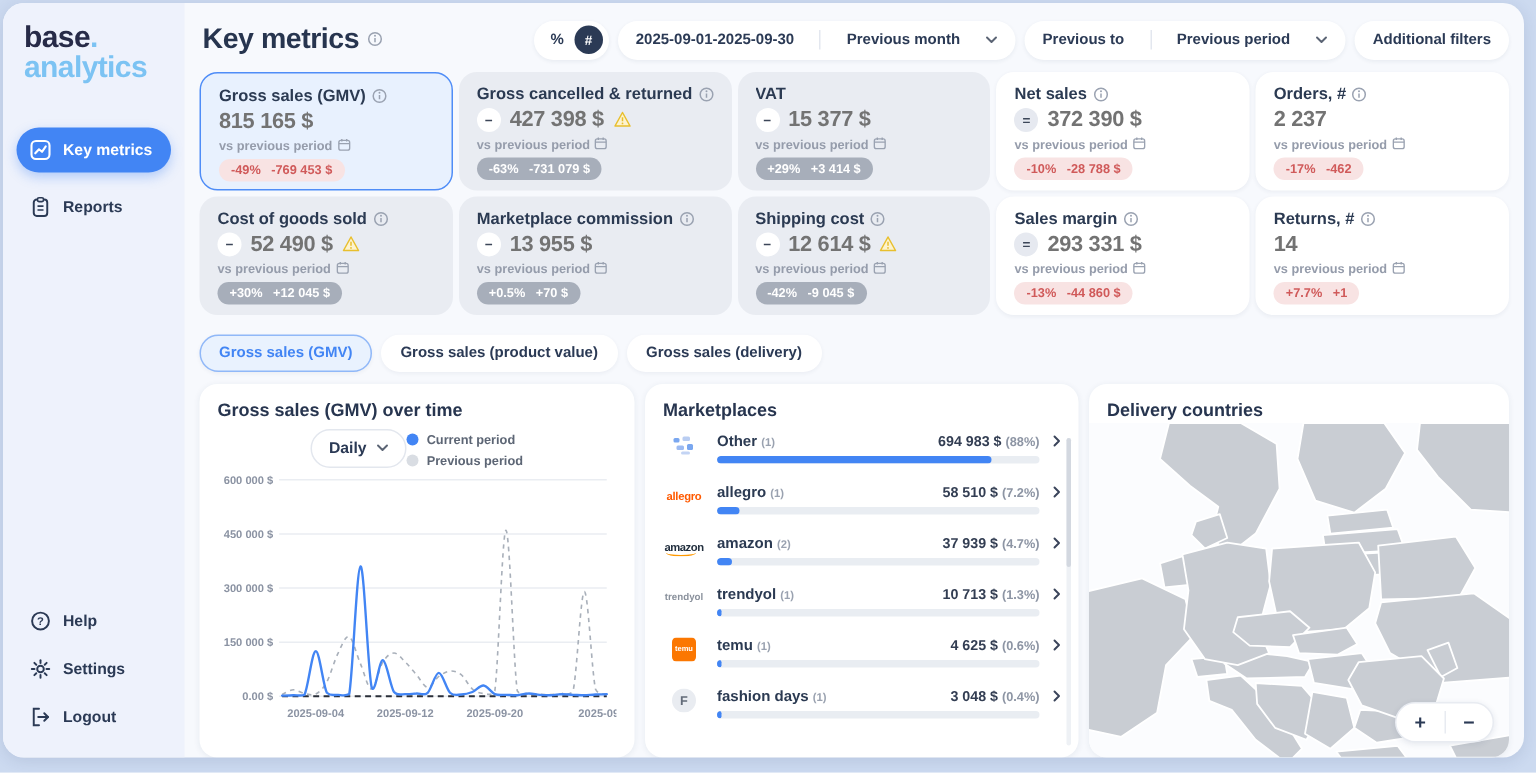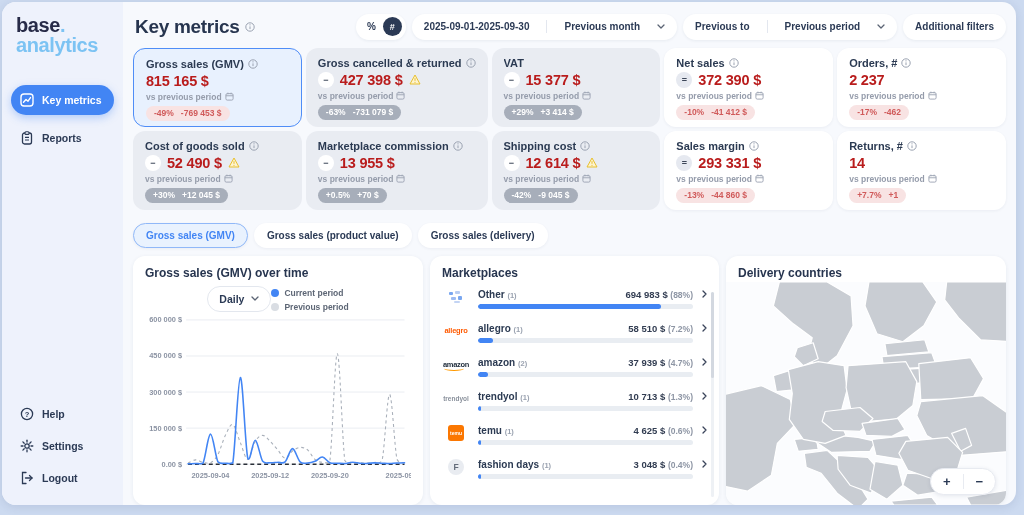--- a/index.html
+++ b/index.html
@@ -35,21 +35,21 @@
   .cards{margin-top:4px;display:grid;grid-template-columns:repeat(5,1fr);grid-auto-rows:79px;gap:4px;}
   .card{border-radius:12px;padding:9px 12px 8px 12px;position:relative;cursor:pointer;}
   .card.white{background:#fff;box-shadow:0 1px 3px rgba(30,50,90,.06);}
   .card.gray{background:#e9ecf2;}
   .card.selected{background:#e8f1fe;border:1.5px solid #4f8df7;}
   .card-title-row{display:flex;align-items:center;gap:4px;font-size:11px;font-weight:800;color:#2b3a52;white-space:nowrap;overflow:hidden;}
   .card-value-row{margin-top:3px;display:flex;align-items:center;gap:6px;}
   .chip{width:16px;height:16px;border-radius:50%;display:inline-flex;align-items:center;justify-content:center;font-size:9px;font-weight:700;color:#3c4658;flex:none;}
   .chip.minus{background:#fff;}
   .chip.equals{background:#e6e9f0;}
-  .card-value{font-size:14.5px;font-weight:800;color:#b91c1c;letter-spacing:-.2px;}
+  .card-value{font-size:14.5px;font-weight:800;color:#737373;letter-spacing:-.2px;}
   .card-vs{margin-top:3px;display:flex;align-items:center;gap:3px;font-size:8.5px;font-weight:600;color:#959cab;}
   .badge{margin-top:4px;display:inline-flex;align-items:center;gap:7px;border-radius:9px;padding:2.5px 8px;font-size:8.5px;font-weight:700;}
   .badge.pink{background:#f8e3e3;color:#d05a5a;}
   .badge.gray{background:#a7aeba;color:#fff;}
   
   .tabs{margin-top:13px;display:flex;gap:6px;}
   .tab{height:25px;border-radius:13px;padding:0 12px;display:inline-flex;align-items:center;font-size:10px;font-weight:700;background:#fff;color:#2b3a55;border:1px solid transparent;box-shadow:0 1px 3px rgba(30,50,90,.06);cursor:pointer;}
   .tab.active{background:#e9f2fe;color:#4285f4;border-color:#90b8f8;}
   
   .panels{margin-top:8px;display:grid;grid-template-columns:290px 289px 1fr;gap:7px;height:250px;}
@@ -306,21 +306,21 @@
               <span style="display:inline-flex">
                 <svg width="9" height="9" viewBox="0 0 10 10">
                   <rect x="1" y="1.8" width="8" height="7.2" rx="1.5" fill="none" stroke="#9aa2b1" stroke-width="1"></rect>
                   <line x1="3.2" y1="0.7" x2="3.2" y2="2.6" stroke="#9aa2b1" stroke-width="1"></line>
                   <line x1="6.8" y1="0.7" x2="6.8" y2="2.6" stroke="#9aa2b1" stroke-width="1"></line>
                   <line x1="1" y1="4.2" x2="9" y2="4.2" stroke="#9aa2b1" stroke-width="1"></line>
                 </svg>
               </span>
             </div><div class="badge pink">
               <span>-10%</span>
-              <span>-41 412 $</span>
+              <span>-28 788 $</span>
             </div></div>
           <div class="card white"><div class="card-title-row">
               <span>Orders, #</span>
               <span style="display:inline-flex">
                 <svg width="10" height="10" viewBox="0 0 10 10">
                   <circle cx="5" cy="5" r="4.2" fill="none" stroke="#9aa2b1" stroke-width="1"></circle>
                   <line x1="5" y1="4.4" x2="5" y2="7.1" stroke="#9aa2b1" stroke-width="1"></line>
                   <circle cx="5" cy="2.8" r="0.65" fill="#9aa2b1"></circle>
                 </svg>
               </span>

